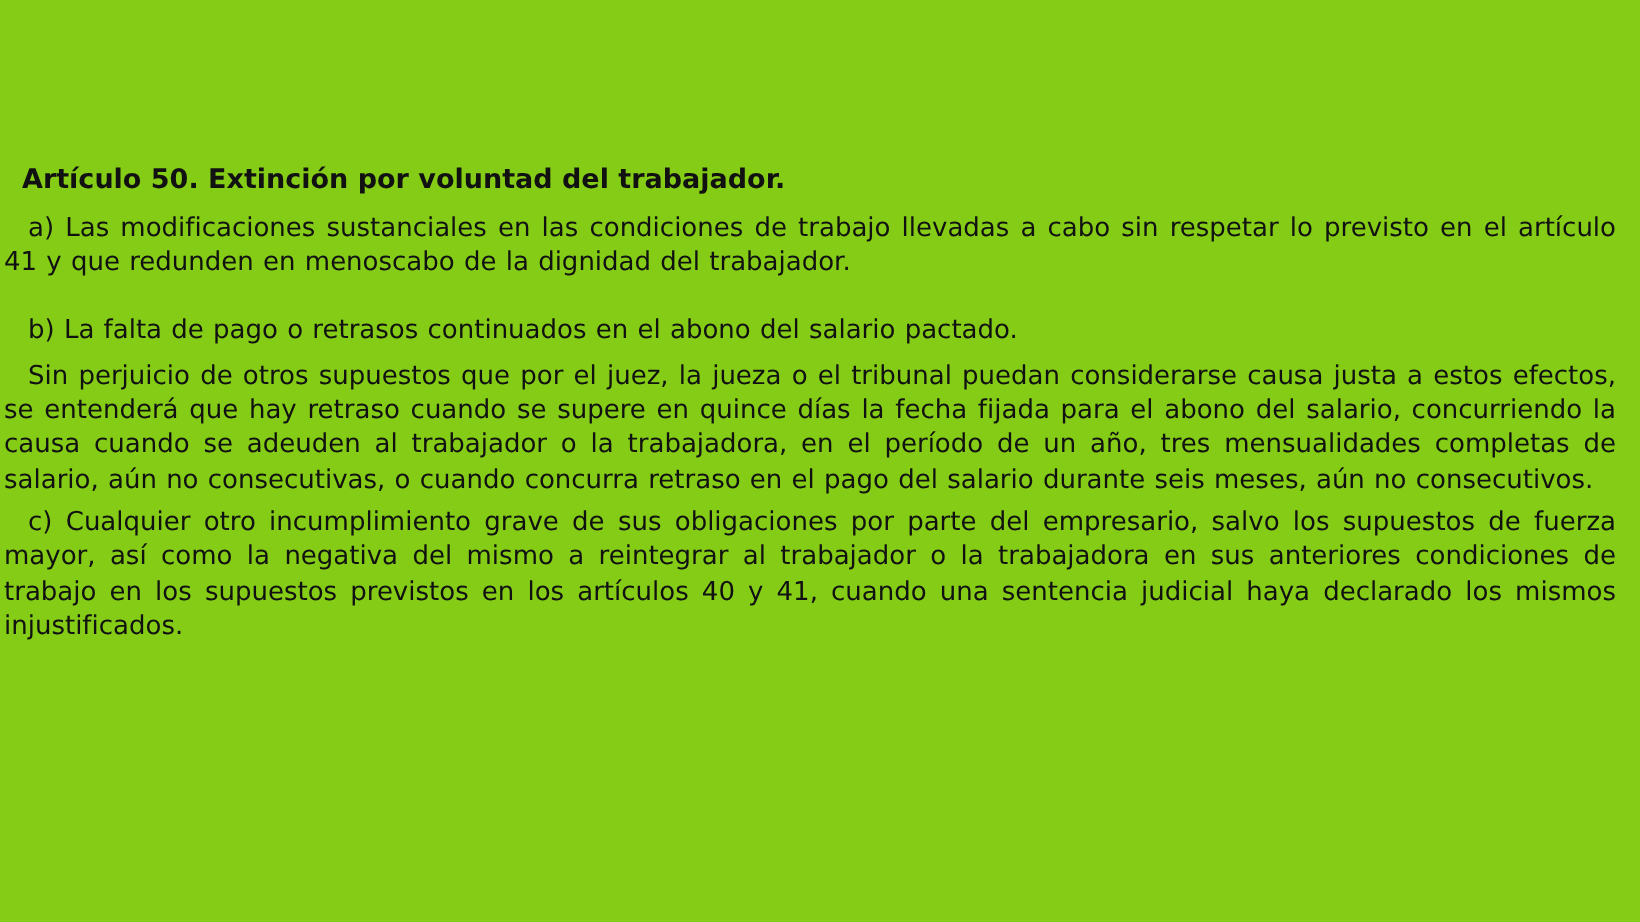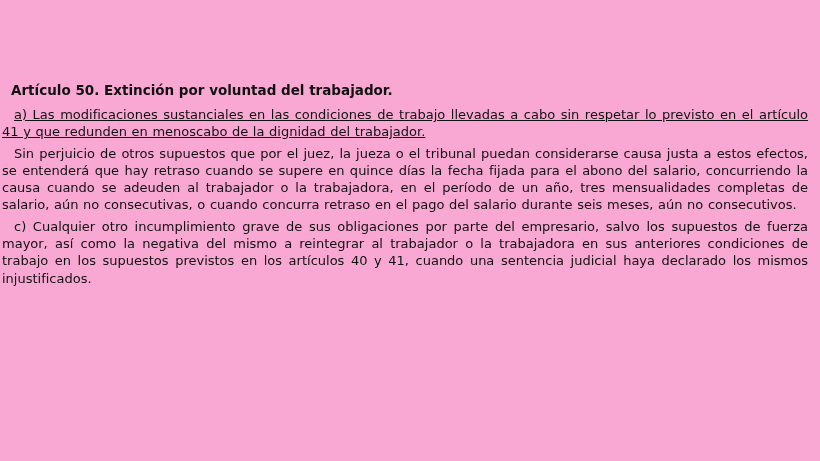--- a/index.html
+++ b/index.html
@@ -5,21 +5,21 @@
   html, body {
     margin: 0;
     padding: 0;
     background: #ffffff;
   }
   .page {
     position: relative;
     box-sizing: border-box;
     width: 820px;
     height: 461px;
-    background: #f9a8d4;
+    background: #84cc16;
     overflow: hidden;
     padding: 82px 12px 0 2px;
     font-family: "DejaVu Sans", "Liberation Sans", sans-serif;
     color: #111111;
   }
   .article-heading {
     font-size: 13.5px;
     line-height: 17px;
     font-weight: bold;
     margin: 0 0 7px 0;
@@ -28,33 +28,34 @@
   }
   .para {
     font-size: 13px;
     line-height: 17.3px;
     margin: 0;
     text-align: justify;
     text-indent: 12px;
     word-spacing: 0.5px;
   }
   .para.clause-intro   { margin-bottom: 19px; }
-  .para.clause-a       { margin-bottom: 4px; text-decoration: underline; }
+  .para.clause-a       { margin-bottom: 16px; }
   .para.clause-b       { margin-bottom: 6px; }
   .para.clause-b-note  { margin-bottom: 4px; }
   .para.clause-c       { margin-bottom: 16px; }
   .para.clause-final   { margin-bottom: 0; }
 </style>
 </head>
 <body>
 
 <div class="page">
   <h1 class="article-heading">Artículo 50. Extinción por voluntad del trabajador.</h1>
 
 
   <p class="para clause-a">a) Las modificaciones sustanciales en las condiciones de trabajo llevadas a cabo sin respetar lo previsto en el artículo 41 y que redunden en menoscabo de la dignidad del trabajador.</p>
 
+  <p class="para clause-b">b) La falta de pago o retrasos continuados en el abono del salario pactado.</p>
 
   <p class="para clause-b-note">Sin perjuicio de otros supuestos que por el juez, la jueza o el tribunal puedan considerarse causa justa a estos efectos, se entenderá que hay retraso cuando se supere en quince días la fecha fijada para el abono del salario, concurriendo la causa cuando se adeuden al trabajador o la trabajadora, en el período de un año, tres mensualidades completas de salario, aún no consecutivas, o cuando concurra retraso en el pago del salario durante seis meses, aún no consecutivos.</p>
 
   <p class="para clause-c">c) Cualquier otro incumplimiento grave de sus obligaciones por parte del empresario, salvo los supuestos de fuerza mayor, así como la negativa del mismo a reintegrar al trabajador o la trabajadora en sus anteriores condiciones de trabajo en los supuestos previstos en los artículos 40 y 41, cuando una sentencia judicial haya declarado los mismos injustificados.</p>
 
 </div>
 
 </body></html>

